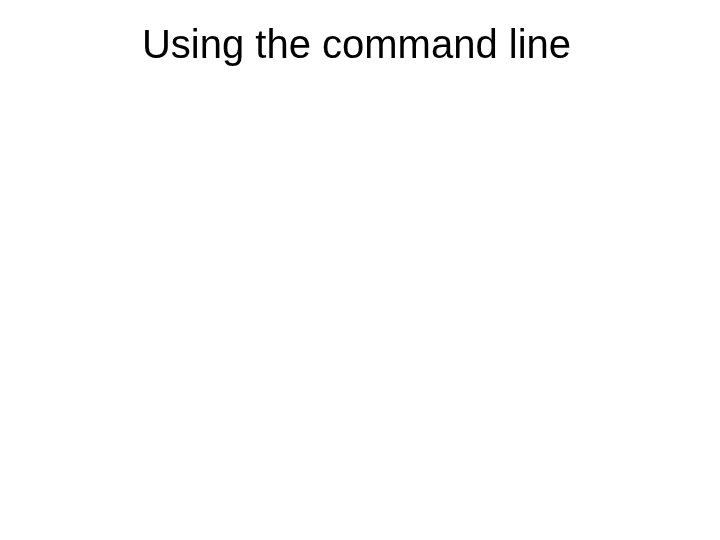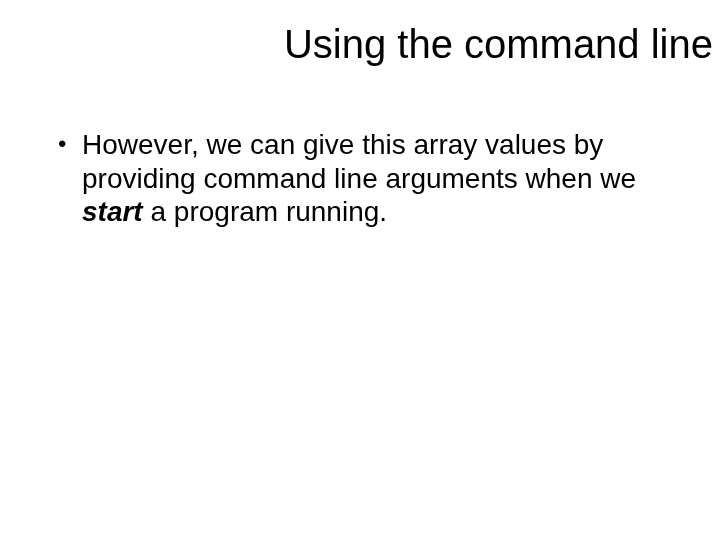--- a/index.html
+++ b/index.html
@@ -15,21 +15,21 @@
     width: 720px;
     height: 540px;
     position: relative;
     box-sizing: border-box;
   }
   .title {
     position: absolute;
     top: 22px;
     left: 0;
     right: 7px;
-    text-align: right;
+    text-align: center;
     font-size: 40px;
     font-weight: 400;
     letter-spacing: 0px;
   }
   .body {
     position: absolute;
     top: 128px;
     left: 54px;
     right: 54px;
   }
@@ -57,20 +57,13 @@
     font-style: italic;
     font-weight: 700;
   }
 </style>
 </head>
 <body>
 
 <div class="slide">
   <div class="title">Using the command line</div>
 
-  <div class="body">
-    <ul class="bullets">
-      <li>
-        <span>However, we can give this array values by providing command line arguments when we </span><span class="emph">start</span><span> a program running.</span>
-      </li>
-    </ul>
-  </div>
 </div>
 
 </body></html>

